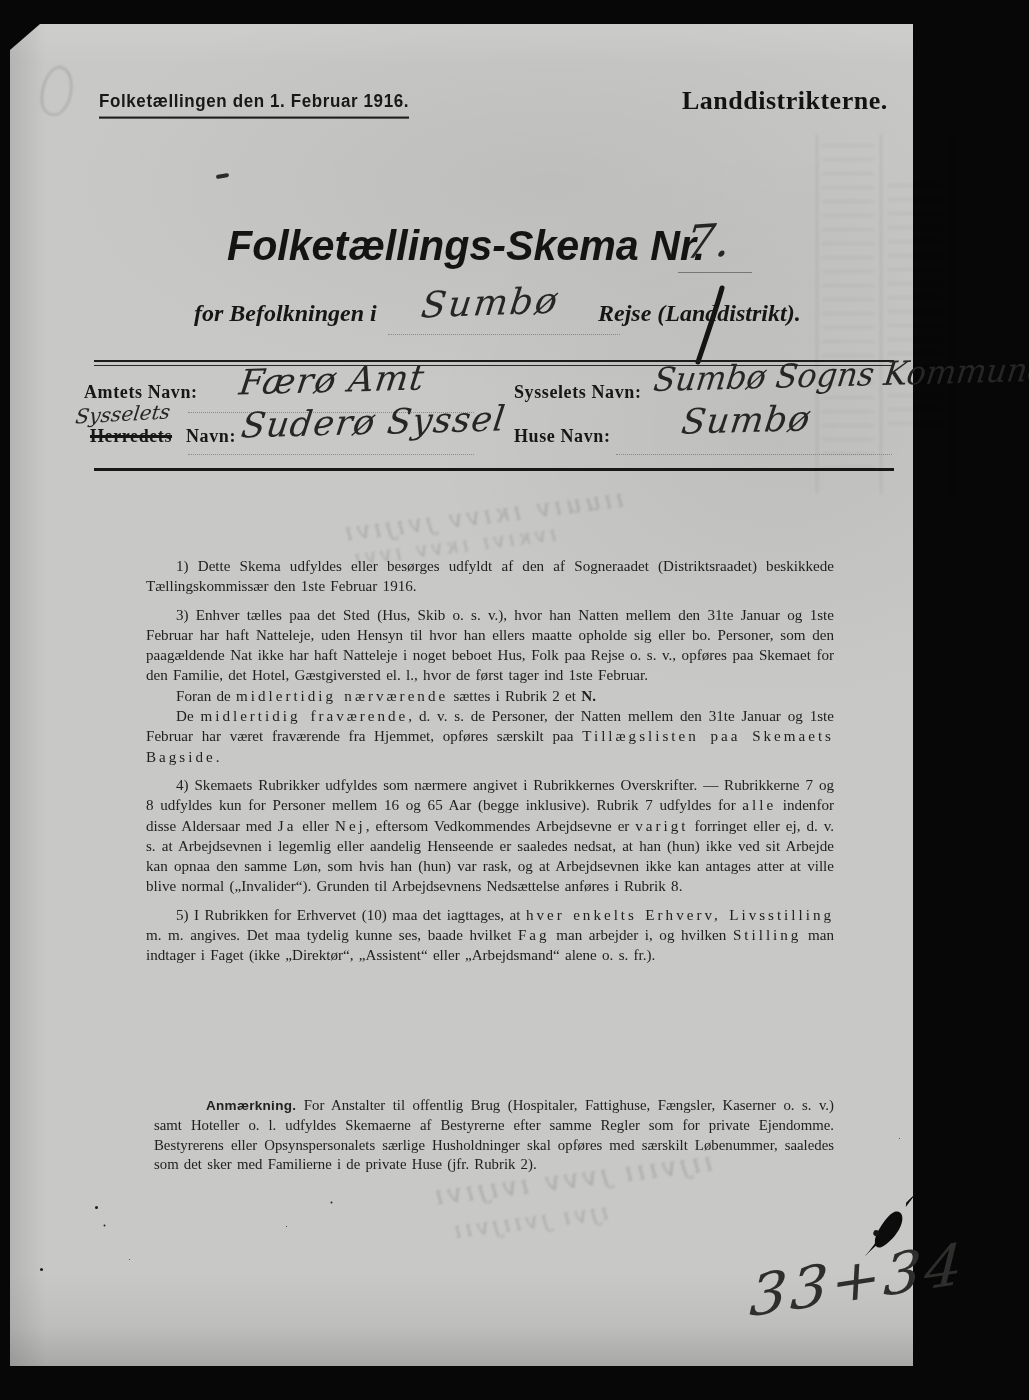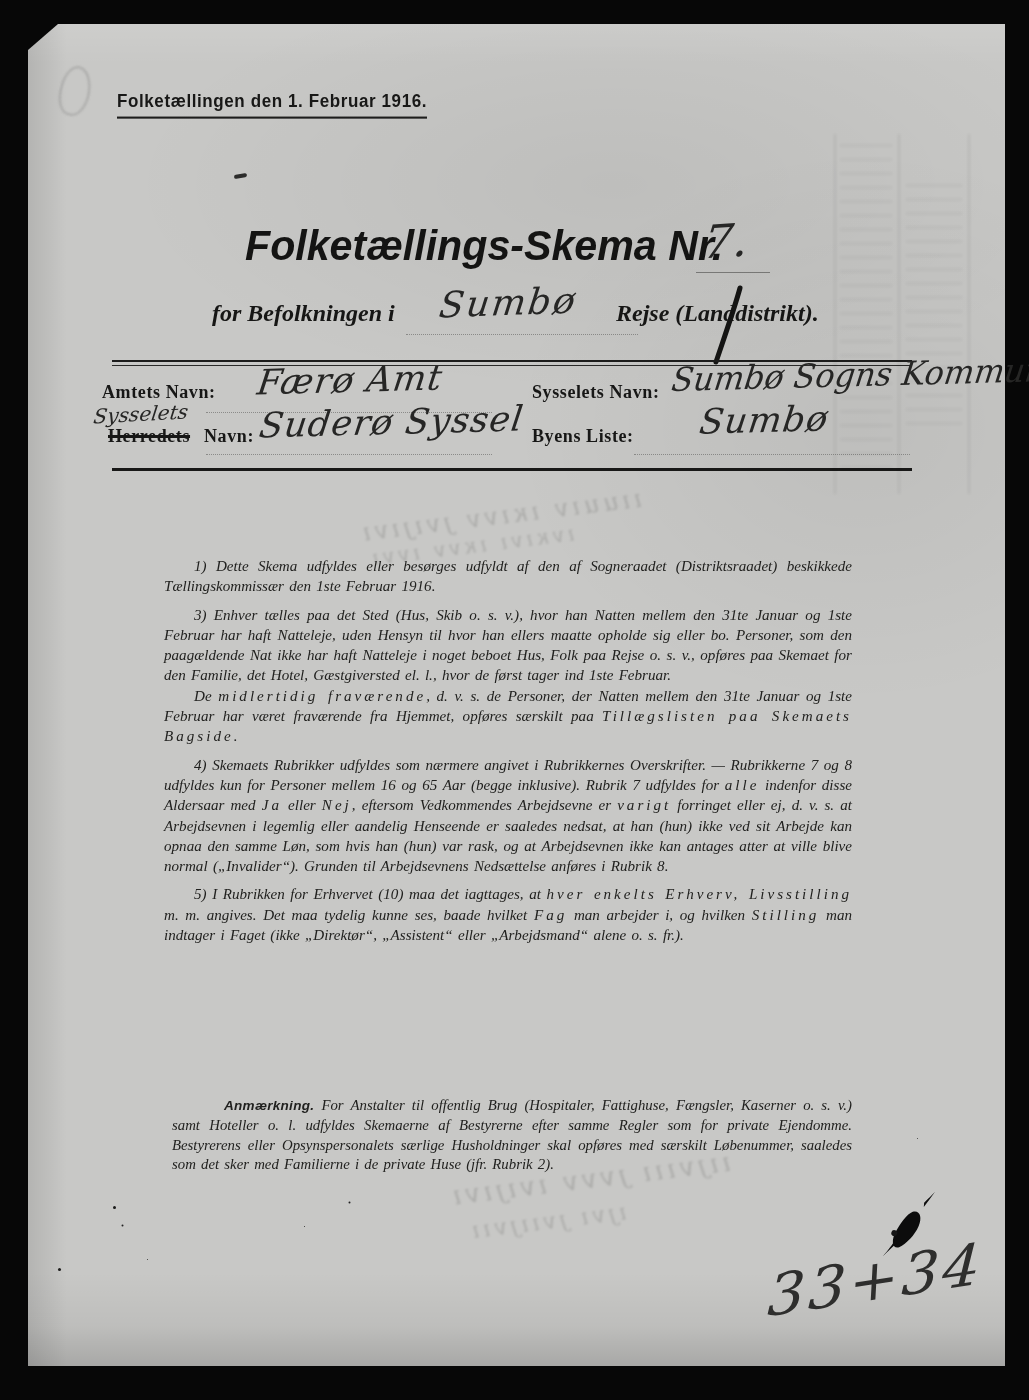--- a/index.html
+++ b/index.html
@@ -3,29 +3,30 @@
 <meta charset="utf-8">
 <style>
   html,body{margin:0;padding:0;}
   body{
     width:1029px;height:1400px;position:relative;overflow:hidden;
     background:#070707;
     font-family:"Liberation Serif",serif;
   }
   
   .page{
-    position:absolute;left:28px;top:24px;width:977px;height:1342px;
+    position:absolute;left:10px;top:24px;width:867px;height:1342px;
     background:
       linear-gradient(180deg, rgba(255,255,255,.10) 0%, rgba(255,255,255,0) 3%),
       linear-gradient(90deg, rgba(0,0,0,.10) 0%, rgba(0,0,0,0) 4%),
       linear-gradient(0deg, rgba(0,0,0,.16) 0%, rgba(0,0,0,.05) 3%, rgba(0,0,0,0) 7%),
       radial-gradient(ellipse 700px 300px at 60% 12%, rgba(0,0,0,.05), rgba(0,0,0,0) 70%),
       radial-gradient(ellipse 500px 400px at 85% 30%, rgba(0,0,0,.05), rgba(0,0,0,0) 70%),
       #c8c8c6;
     color:#1e1e1d;
+    padding-left:36px;
   }
   .corner-clip{position:absolute;left:0;top:0;width:0;height:0;
     border-top:26px solid #070707;border-right:30px solid transparent;}
   .abs{position:absolute;}
   
   .hdr-left{
     font-family:"Liberation Sans",sans-serif;font-weight:bold;font-size:17px;
     letter-spacing:.6px;color:#181817;border-bottom:2.5px solid #1d1d1c;
     padding-bottom:4px;transform:scaleY(1.05);
   }
@@ -60,21 +61,21 @@
   .hand-val{font-size:35px;transform:skewX(-9deg) rotate(-1.5deg);letter-spacing:1px;}
   .hand-val-wide{font-size:33px;transform:skewX(-9deg) rotate(-1.5deg) scaleX(.96);transform-origin:left;}
   
   .rules{width:688px;color:#21211f;}
   .rules h2{
     text-align:center;font-size:28px;font-weight:bold;letter-spacing:1px;
     margin:0 0 13px 0;color:#151514;
   }
   .rules p, .note p{
     margin:0;font-size:15.1px;line-height:20.3px;text-align:justify;
-    text-indent:30px;word-spacing:1.5px;font-style:italic;
+    text-indent:30px;word-spacing:1.5px;
   }
   .rules p.nr{margin-top:8px;}
   .sperr{letter-spacing:3px;}
   .bold{font-weight:bold;}
   .note{width:688px;color:#21211f;}
   .note p{text-indent:52px;font-size:14.8px;line-height:19.8px;margin-left:8px;}
   .note .bold{font-family:"Liberation Sans",sans-serif;font-size:13.5px;letter-spacing:.3px;}
   
   .hand-big{font-size:58px;transform:skewX(-12deg) rotate(-9deg);letter-spacing:3px;color:#2e2e2d;}
   .ink-blob{transform:rotate(18deg);}
@@ -97,20 +98,21 @@
 </style>
 </head>
 <body>
 
 <div class="page">
   <div class="corner-clip"></div>
 
   <div class="abs pencil-b" style="left:32px;top:42px;"></div>
 
   <div class="abs hdr-left" style="left:89px;top:68px;">Folketællingen den 1. Februar 1916.</div>
+  <div class="abs hdr-right" style="left:672px;top:62px;">Landdistrikterne.</div>
 
   <div class="abs stray-dash" style="left:206px;top:150px;"></div>
 
   <div class="abs title" style="left:217px;top:198px;">Folketællings-Skema Nr.</div>
   <div class="abs hand hand-7" style="left:676px;top:190px;">7.</div>
   <div class="abs rule-under-7" style="left:668px;top:222px;height:26px;"></div>
 
   <div class="abs subtitle" style="left:184px;top:276px;">for Befolkningen i</div>
   <div class="abs dotline" style="left:378px;top:252px;width:232px;height:58px;"></div>
   <div class="abs hand hand-place" style="left:412px;top:258px;">Sumbø</div>
@@ -125,39 +127,40 @@
   <div class="abs dotline" style="left:178px;top:330px;width:286px;height:58px;"></div>
   <div class="abs hand hand-val" style="left:230px;top:336px;">Færø Amt</div>
   <div class="abs flabel" style="left:504px;top:358px;">Sysselets Navn:</div>
   <div class="abs hand hand-val-wide" style="left:644px;top:336px;">Sumbø Sogns Kommune</div>
 
   <div class="abs hand hand-sm" style="left:66px;top:378px;">Sysselets</div>
   <div class="abs flabel struck" style="left:80px;top:402px;">Herredets</div>
   <div class="abs flabel" style="left:152px;top:402px;margin-left:24px;">Navn:</div>
   <div class="abs dotline" style="left:178px;top:372px;width:286px;height:58px;"></div>
   <div class="abs hand hand-val" style="left:232px;top:378px;">Suderø Syssel</div>
-  <div class="abs flabel" style="left:504px;top:402px;">Byens Liste:</div>
+  <div class="abs flabel" style="left:504px;top:402px;">Huse Navn:</div>
   <div class="abs dotline" style="left:606px;top:372px;width:276px;height:58px;"></div>
   <div class="abs hand hand-val" style="left:672px;top:376px;">Sumbø</div>
 
   <div class="abs heavy-rule" style="left:84px;top:444px;width:800px;"></div>
 
   <div class="abs ghost ghost-cols" style="left:812px;top:120px;width:52px;height:330px;"></div>
   <div class="abs ghost ghost-cols" style="left:878px;top:160px;width:56px;height:250px;"></div>
   <div class="abs ghost ghost-vline" style="left:806px;top:110px;height:360px;"></div>
   <div class="abs ghost ghost-vline" style="left:870px;top:110px;height:360px;"></div>
   <div class="abs ghost ghost-vline" style="left:940px;top:110px;height:360px;"></div>
 
   <div class="abs ghost-script" style="left:330px;top:478px;">ııuuıv ıĸıvv ȷvıȷıvı</div>
   <div class="abs ghost-script" style="left:340px;top:510px;font-size:20px;">ıvĸıvı ıĸvv ıvvı</div>
 
   <div class="abs rules" style="left:136px;top:524px;">
     <div>
         <p class="nr"><span>1) Dette Skema udfyldes eller besørges udfyldt af den af Sogneraadet (Distriktsraadet) beskikkede Tællingskommissær den 1ste Februar 1916.</span></p>
         <p class="nr"><span>3) Enhver tælles paa det Sted (Hus, Skib o. s. v.), hvor han Natten mellem den 31te Januar og 1ste Februar har haft Natteleje, uden Hensyn til hvor han ellers maatte opholde sig eller bo. Personer, som den paagældende Nat ikke har haft Natteleje i noget beboet Hus, Folk paa Rejse o. s. v., opføres paa Skemaet for den Familie, det Hotel, Gæstgiversted el. l., hvor de først tager ind 1ste Februar.</span></p>
+        <p><span>Foran de </span><span class="sperr">midlertidig nærværende</span><span> sættes i Rubrik 2 et </span><span class="bold">N.</span></p>
         <p><span>De </span><span class="sperr">midlertidig fraværende</span><span>, d. v. s. de Personer, der Natten mellem den 31te Januar og 1ste Februar har været fraværende fra Hjemmet, opføres særskilt paa </span><span class="sperr">Tillægslisten paa Skemaets Bagside</span><span>.</span></p>
         <p class="nr"><span>4) Skemaets Rubrikker udfyldes som nærmere angivet i Rubrikkernes Overskrifter. — Rubrikkerne 7 og 8 udfyldes kun for Personer mellem 16 og 65 Aar (begge inklusive). Rubrik 7 udfyldes for </span><span class="sperr">alle</span><span> indenfor disse Aldersaar med </span><span class="sperr">Ja</span><span> eller </span><span class="sperr">Nej</span><span>, eftersom Vedkommendes Arbejdsevne er </span><span class="sperr">varigt</span><span> forringet eller ej, d. v. s. at Arbejdsevnen i legemlig eller aandelig Henseende er saaledes nedsat, at han (hun) ikke ved sit Arbejde kan opnaa den samme Løn, som hvis han (hun) var rask, og at Arbejdsevnen ikke kan antages atter at ville blive normal („Invalider“). Grunden til Arbejdsevnens Nedsættelse anføres i Rubrik 8.</span></p>
         <p class="nr"><span>5) I Rubrikken for Erhvervet (10) maa det iagttages, at </span><span class="sperr">hver enkelts Erhverv, Livsstilling</span><span> m. m. angives. Det maa tydelig kunne ses, baade hvilket </span><span class="sperr">Fag</span><span> man arbejder i, og hvilken </span><span class="sperr">Stilling</span><span> man indtager i Faget (ikke „Direktør“, „Assistent“ eller „Arbejdsmand“ alene o. s. fr.).</span></p>
       </div>
   </div>
 
   <div class="abs note" style="left:136px;top:1072px;">
     <div>
         <p><span class="bold">Anmærkning.</span><span> For Anstalter til offentlig Brug (Hospitaler, Fattighuse, Fængsler, Kaserner o. s. v.) samt Hoteller o. l. udfyldes Skemaerne af Bestyrerne efter samme Regler som for private Ejendomme. Bestyrerens eller Opsynspersonalets særlige Husholdninger skal opføres med særskilt Løbenummer, saaledes som det sker med Familierne i de private Huse (jfr. Rubrik 2).</span></p>
       </div>

